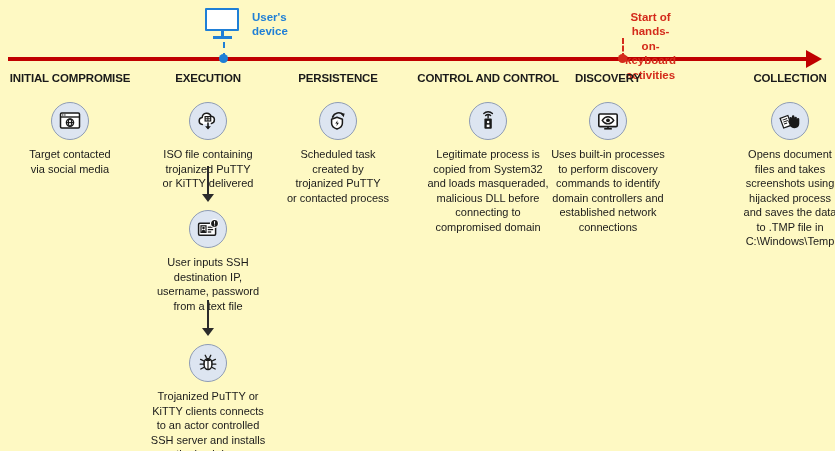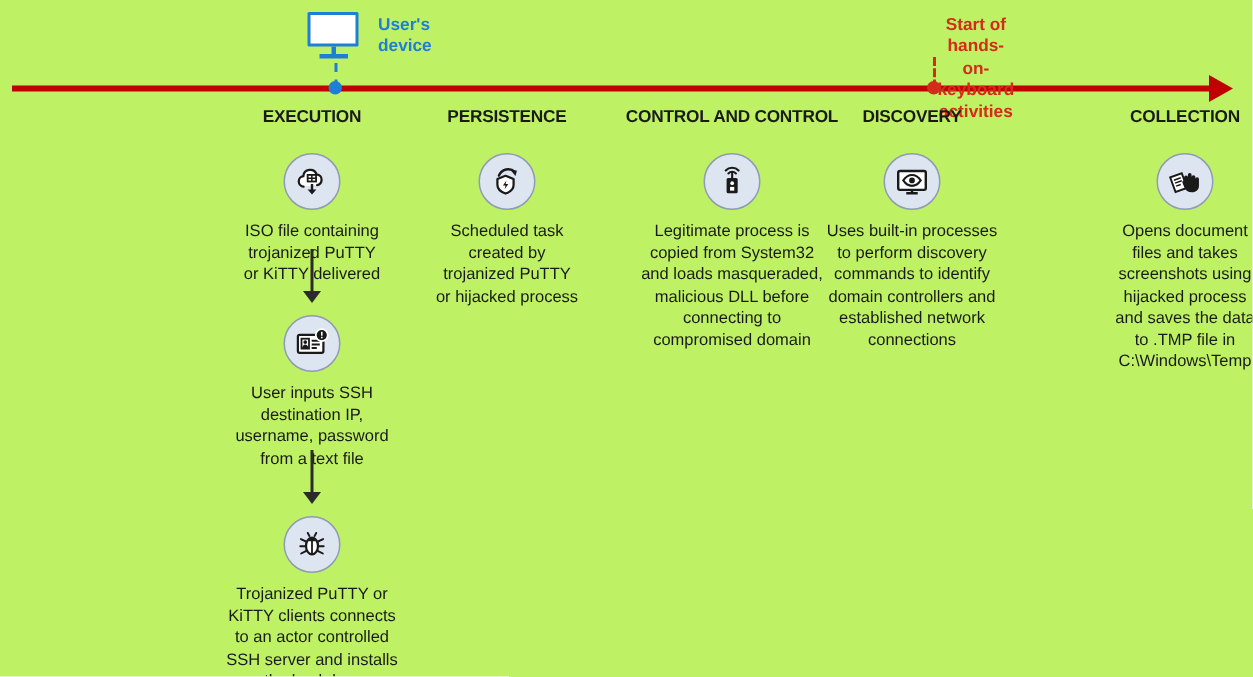--- a/index.html
+++ b/index.html
@@ -8,21 +8,21 @@
     background: #ffffff;
   }
   body {
     font-family: "Liberation Sans", sans-serif;
     -webkit-font-smoothing: antialiased;
   }
   #stage {
     position: relative;
     width: 835px;
     height: 451px;
-    background: #bef264;
+    background: #fef9c3;
     overflow: hidden;
   }
 
   
   .timeline-axis {
     position: absolute;
     left: 8px;
     top: 57px;
     width: 800px;
     height: 4px;
@@ -184,20 +184,39 @@
     <div class="marker-label blue" style="left:252px; top:10px;">User's device</div>
   </div>
 
   <div class="marker">
     <div class="marker-label red" style="left:625px; top:10px;">Start of hands-on-keyboard
 activities</div>
     <div class="marker-stem red" style="left:622px; top:38px; height:21px;"></div>
     <div class="marker-dot red" style="left:618px; top:54px;"></div>
   </div>
 
+  <div class="phase" style="left:0px; width:140px;">
+    <div class="phase-label">INITIAL COMPROMISE</div>
+
+    <div class="node" style="top:30px;">
+      <div class="icon-circle">
+        <svg width="24" height="24" viewBox="0 0 24 24">
+          <rect x="2.5" y="4" width="19" height="15" rx="1.2" fill="#ffffff" stroke="#1a1a1a" stroke-width="1.5"></rect>
+          <line x1="2.5" y1="8" x2="21.5" y2="8" stroke="#1a1a1a" stroke-width="1.4"></line>
+          <circle cx="4.8" cy="6" r="0.7" fill="#1a1a1a"></circle>
+          <circle cx="6.9" cy="6" r="0.7" fill="#1a1a1a"></circle>
+          <circle cx="12" cy="13.6" r="3.6" fill="none" stroke="#1a1a1a" stroke-width="1.4"></circle>
+          <ellipse cx="12" cy="13.6" rx="1.6" ry="3.6" fill="none" stroke="#1a1a1a" stroke-width="1.1"></ellipse>
+          <line x1="8.4" y1="13.6" x2="15.6" y2="13.6" stroke="#1a1a1a" stroke-width="1.1"></line>
+        </svg>
+      </div>
+      <div class="node-text">Target contacted
+via social media</div>
+    </div>
+  </div>
 
   <div class="phase" style="left:138px; width:140px;">
     <div class="phase-label">EXECUTION</div>
 
     <div class="node" style="top:30px;">
       <div class="icon-circle">
         <svg width="24" height="24" viewBox="0 0 24 24">
           <path d="M6.4 15.4a3.5 3.5 0 0 1-.2-6.96 4.6 4.6 0 0 1 8.9-1.2 3.6 3.6 0 0 1 3.3 3.6 3.6 3.6 0 0 1-3 3.55" fill="#ffffff" stroke="#1a1a1a" stroke-width="1.5" stroke-linecap="round"></path>
           <rect x="9.1" y="7.6" width="5.6" height="4.4" fill="#ffffff" stroke="#1a1a1a" stroke-width="1.2"></rect>
           <line x1="9.1" y1="9.8" x2="14.7" y2="9.8" stroke="#1a1a1a" stroke-width="1"></line>
@@ -274,21 +293,21 @@
         <svg width="24" height="24" viewBox="0 0 24 24">
           <path d="M11 8.2 L16.4 10.3 V14.2 C16.4 17 14 19 11 20 C8 19 5.6 17 5.6 14.2 V10.3 Z" fill="#ffffff" stroke="#1a1a1a" stroke-width="1.5" stroke-linejoin="round"></path>
           <path d="M11.6 11.3 L9.3 14.6 H11 L10.4 17.2 L12.9 13.7 H11.1 Z" fill="#1a1a1a"></path>
           <path d="M6.6 8.1 A6.6 6.6 0 0 1 17.3 5.6" fill="none" stroke="#1a1a1a" stroke-width="1.6" stroke-linecap="round"></path>
           <path d="M14.6 4.6 L18.6 4.6 L17.7 8.3 Z" fill="#1a1a1a"></path>
         </svg>
       </div>
       <div class="node-text">Scheduled task
 created by
 trojanized PuTTY
-or hijacked process</div>
+or contacted process</div>
     </div>
   </div>
 
   <div class="phase" style="left:406px; width:164px;">
     <div class="phase-label">CONTROL AND CONTROL</div>
 
     <div class="node" style="top:30px;">
       <div class="icon-circle">
         <svg width="24" height="24" viewBox="0 0 24 24">
           <rect x="8.4" y="9.6" width="7.4" height="10.2" rx="1" fill="#1a1a1a"></rect>

